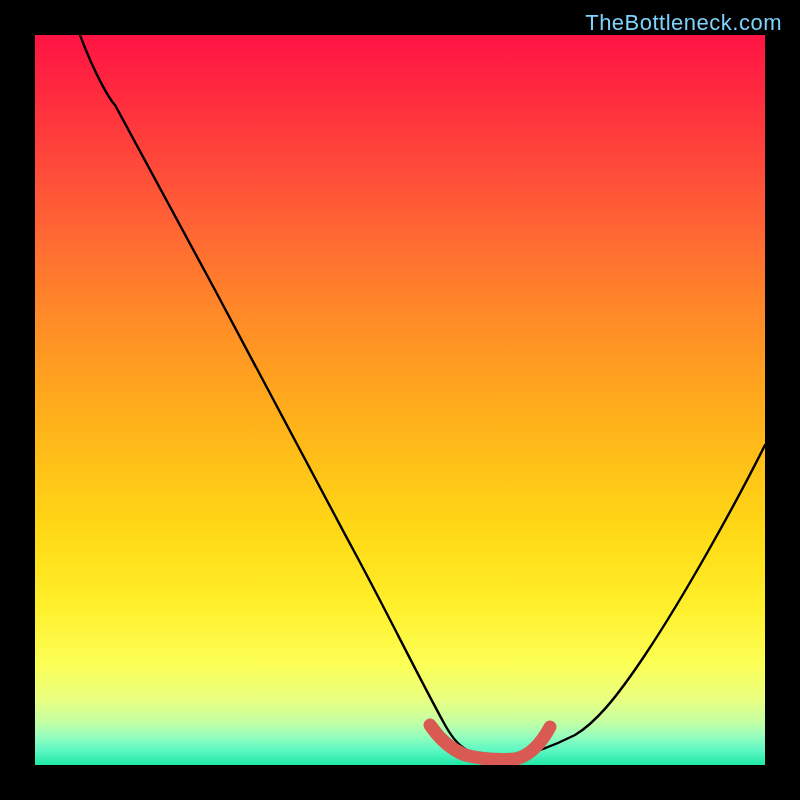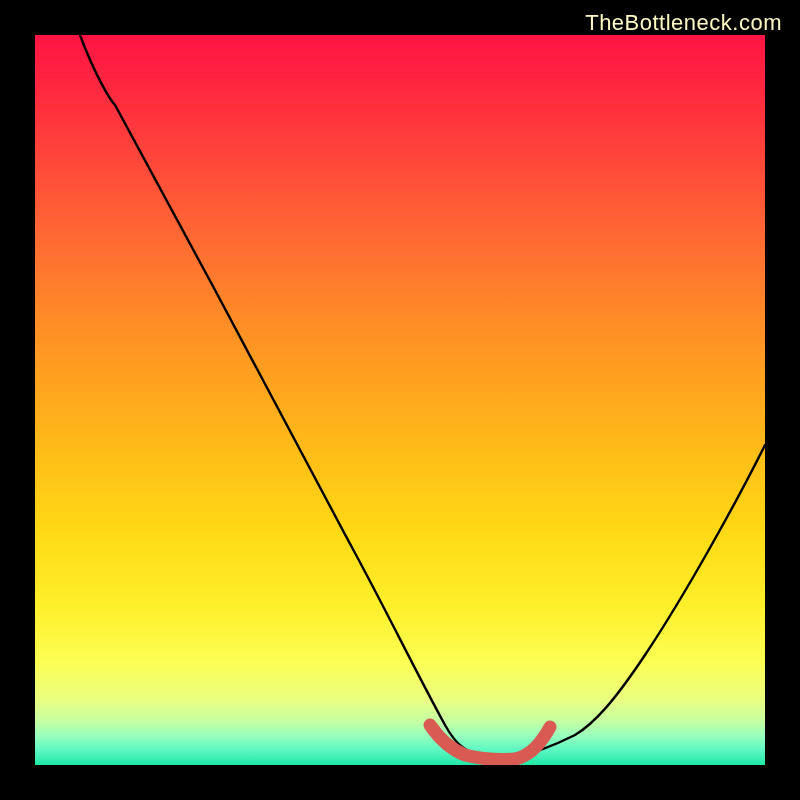--- a/index.html
+++ b/index.html
@@ -43,21 +43,21 @@
       #c6ffa3 94%,
       #98ffbd 96%,
       #5cf7c3 98%,
       #1fe8a6 100%
     );
   }
   .watermark {
     position: absolute;
     top: 10px;
     right: 18px;
-    color: #fef9c3;
+    color: #7dd3fc;
     font-size: 22px;
     font-weight: 500;
     letter-spacing: 0.5px;
     user-select: none;
   }
   svg.curve {
     position: absolute;
     inset: 0;
     width: 100%;
     height: 100%;

